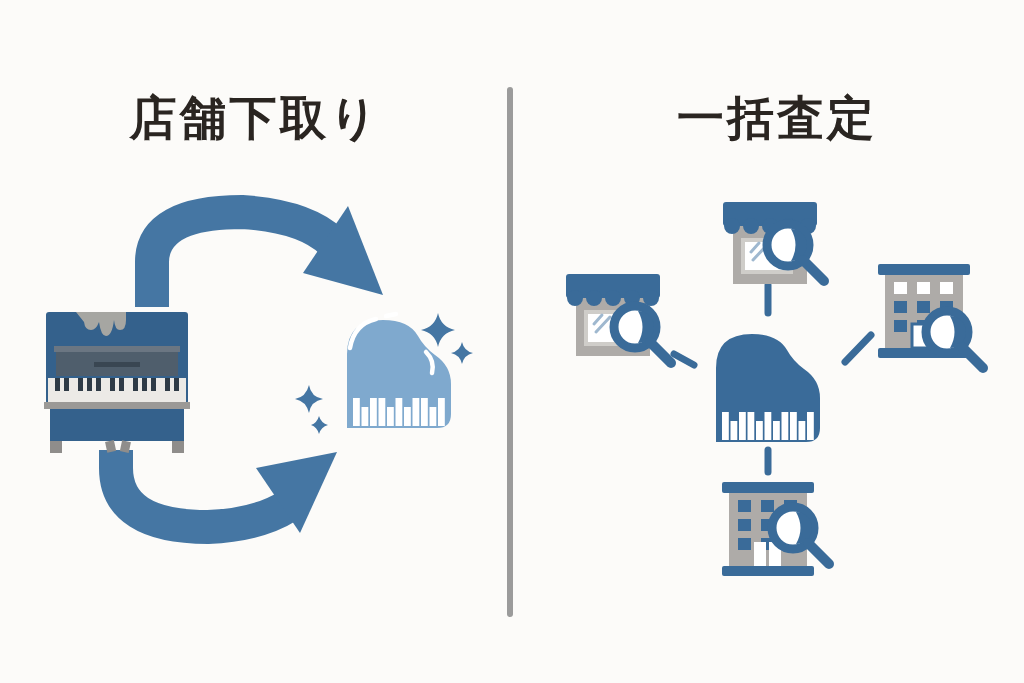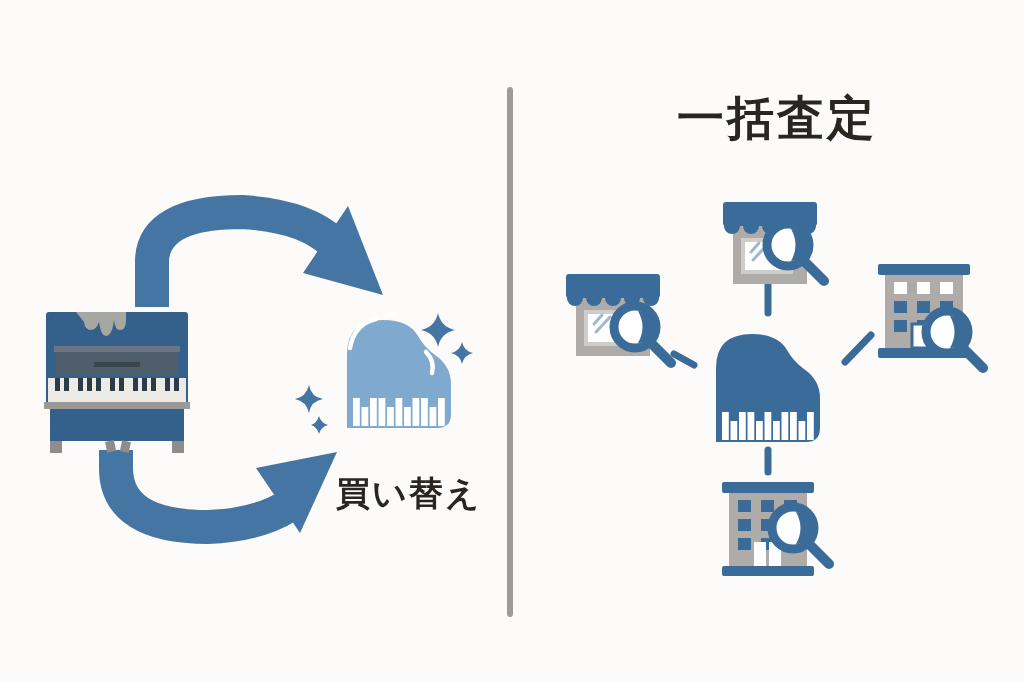--- a/index.html
+++ b/index.html
@@ -196,21 +196,21 @@
       </g>
 
       <g>
         <use href="#bldg-b" width="104" height="104" transform="translate(716,474)"></use>
         <use href="#mag" width="80" height="80" transform="translate(763,498)"></use>
       </g>
     </g>
   </svg>
 
   <div class="panel left">
-    <div class="replace-label">買い替え</div>
+    <div class="title">店舗下取り</div>
   </div>
 
   <div class="divider"></div>
 
   <div class="panel right">
     <div class="title">一括査定</div>
   </div>
 
 </div>
 

